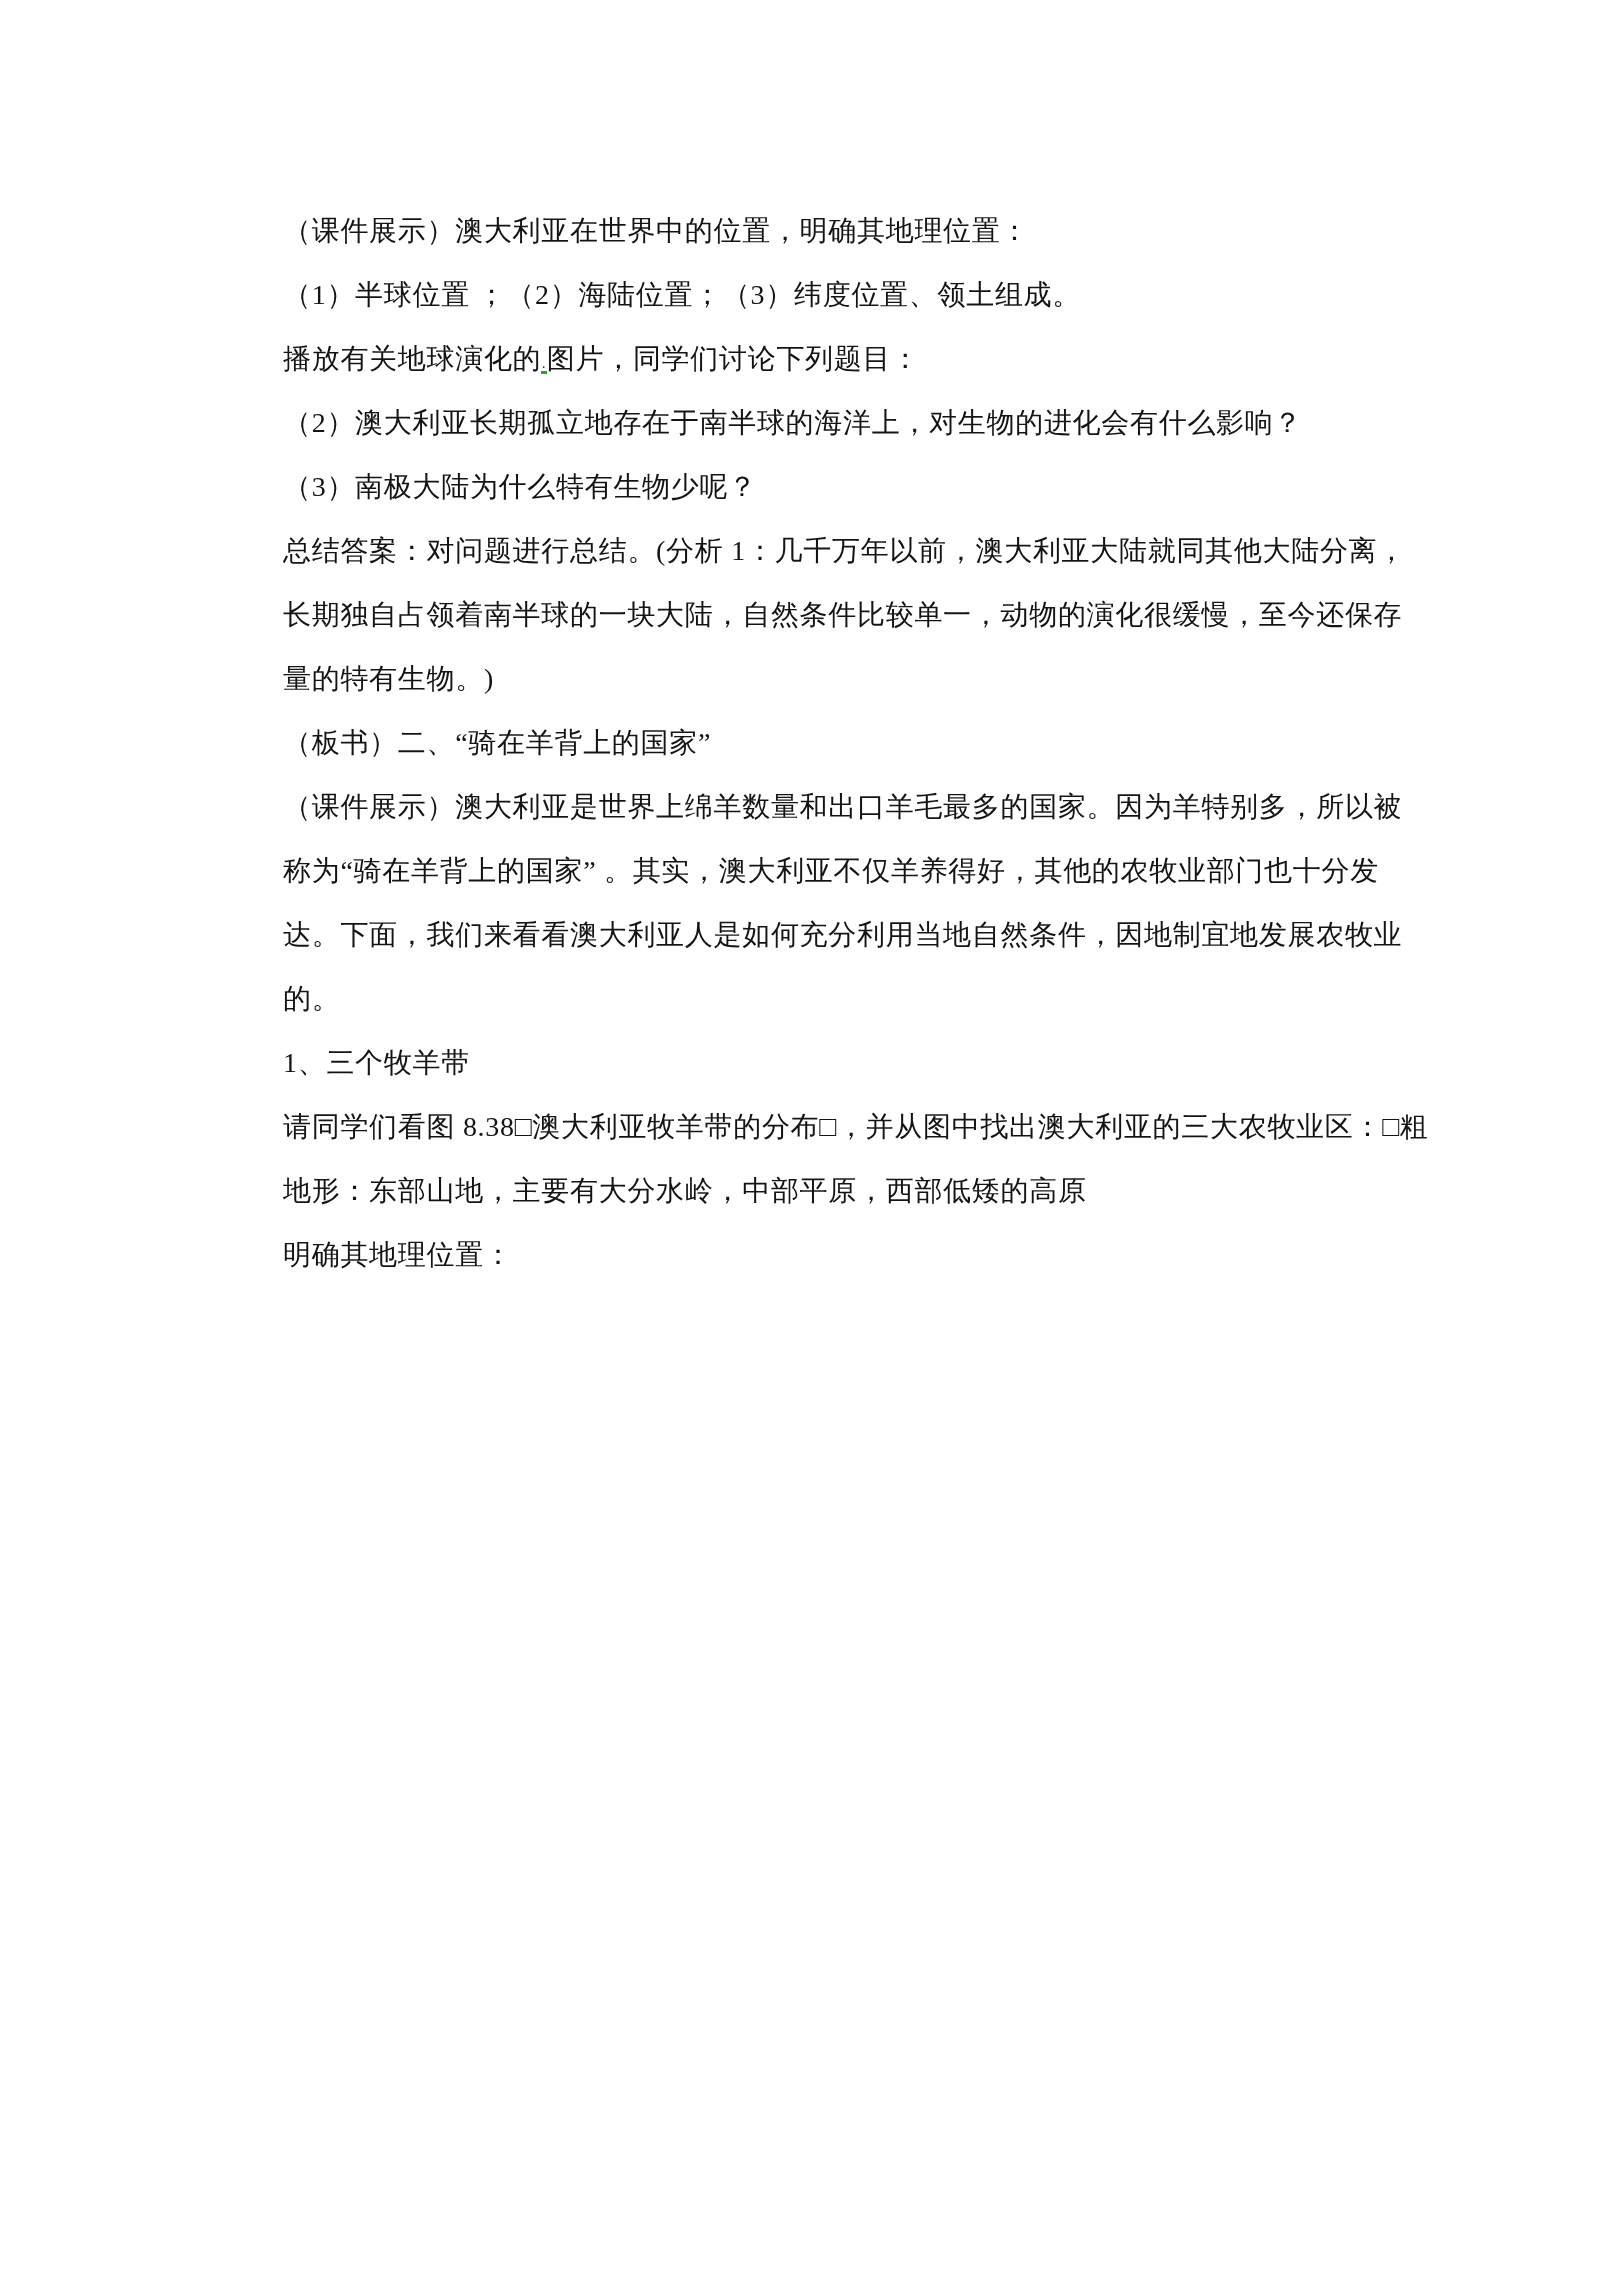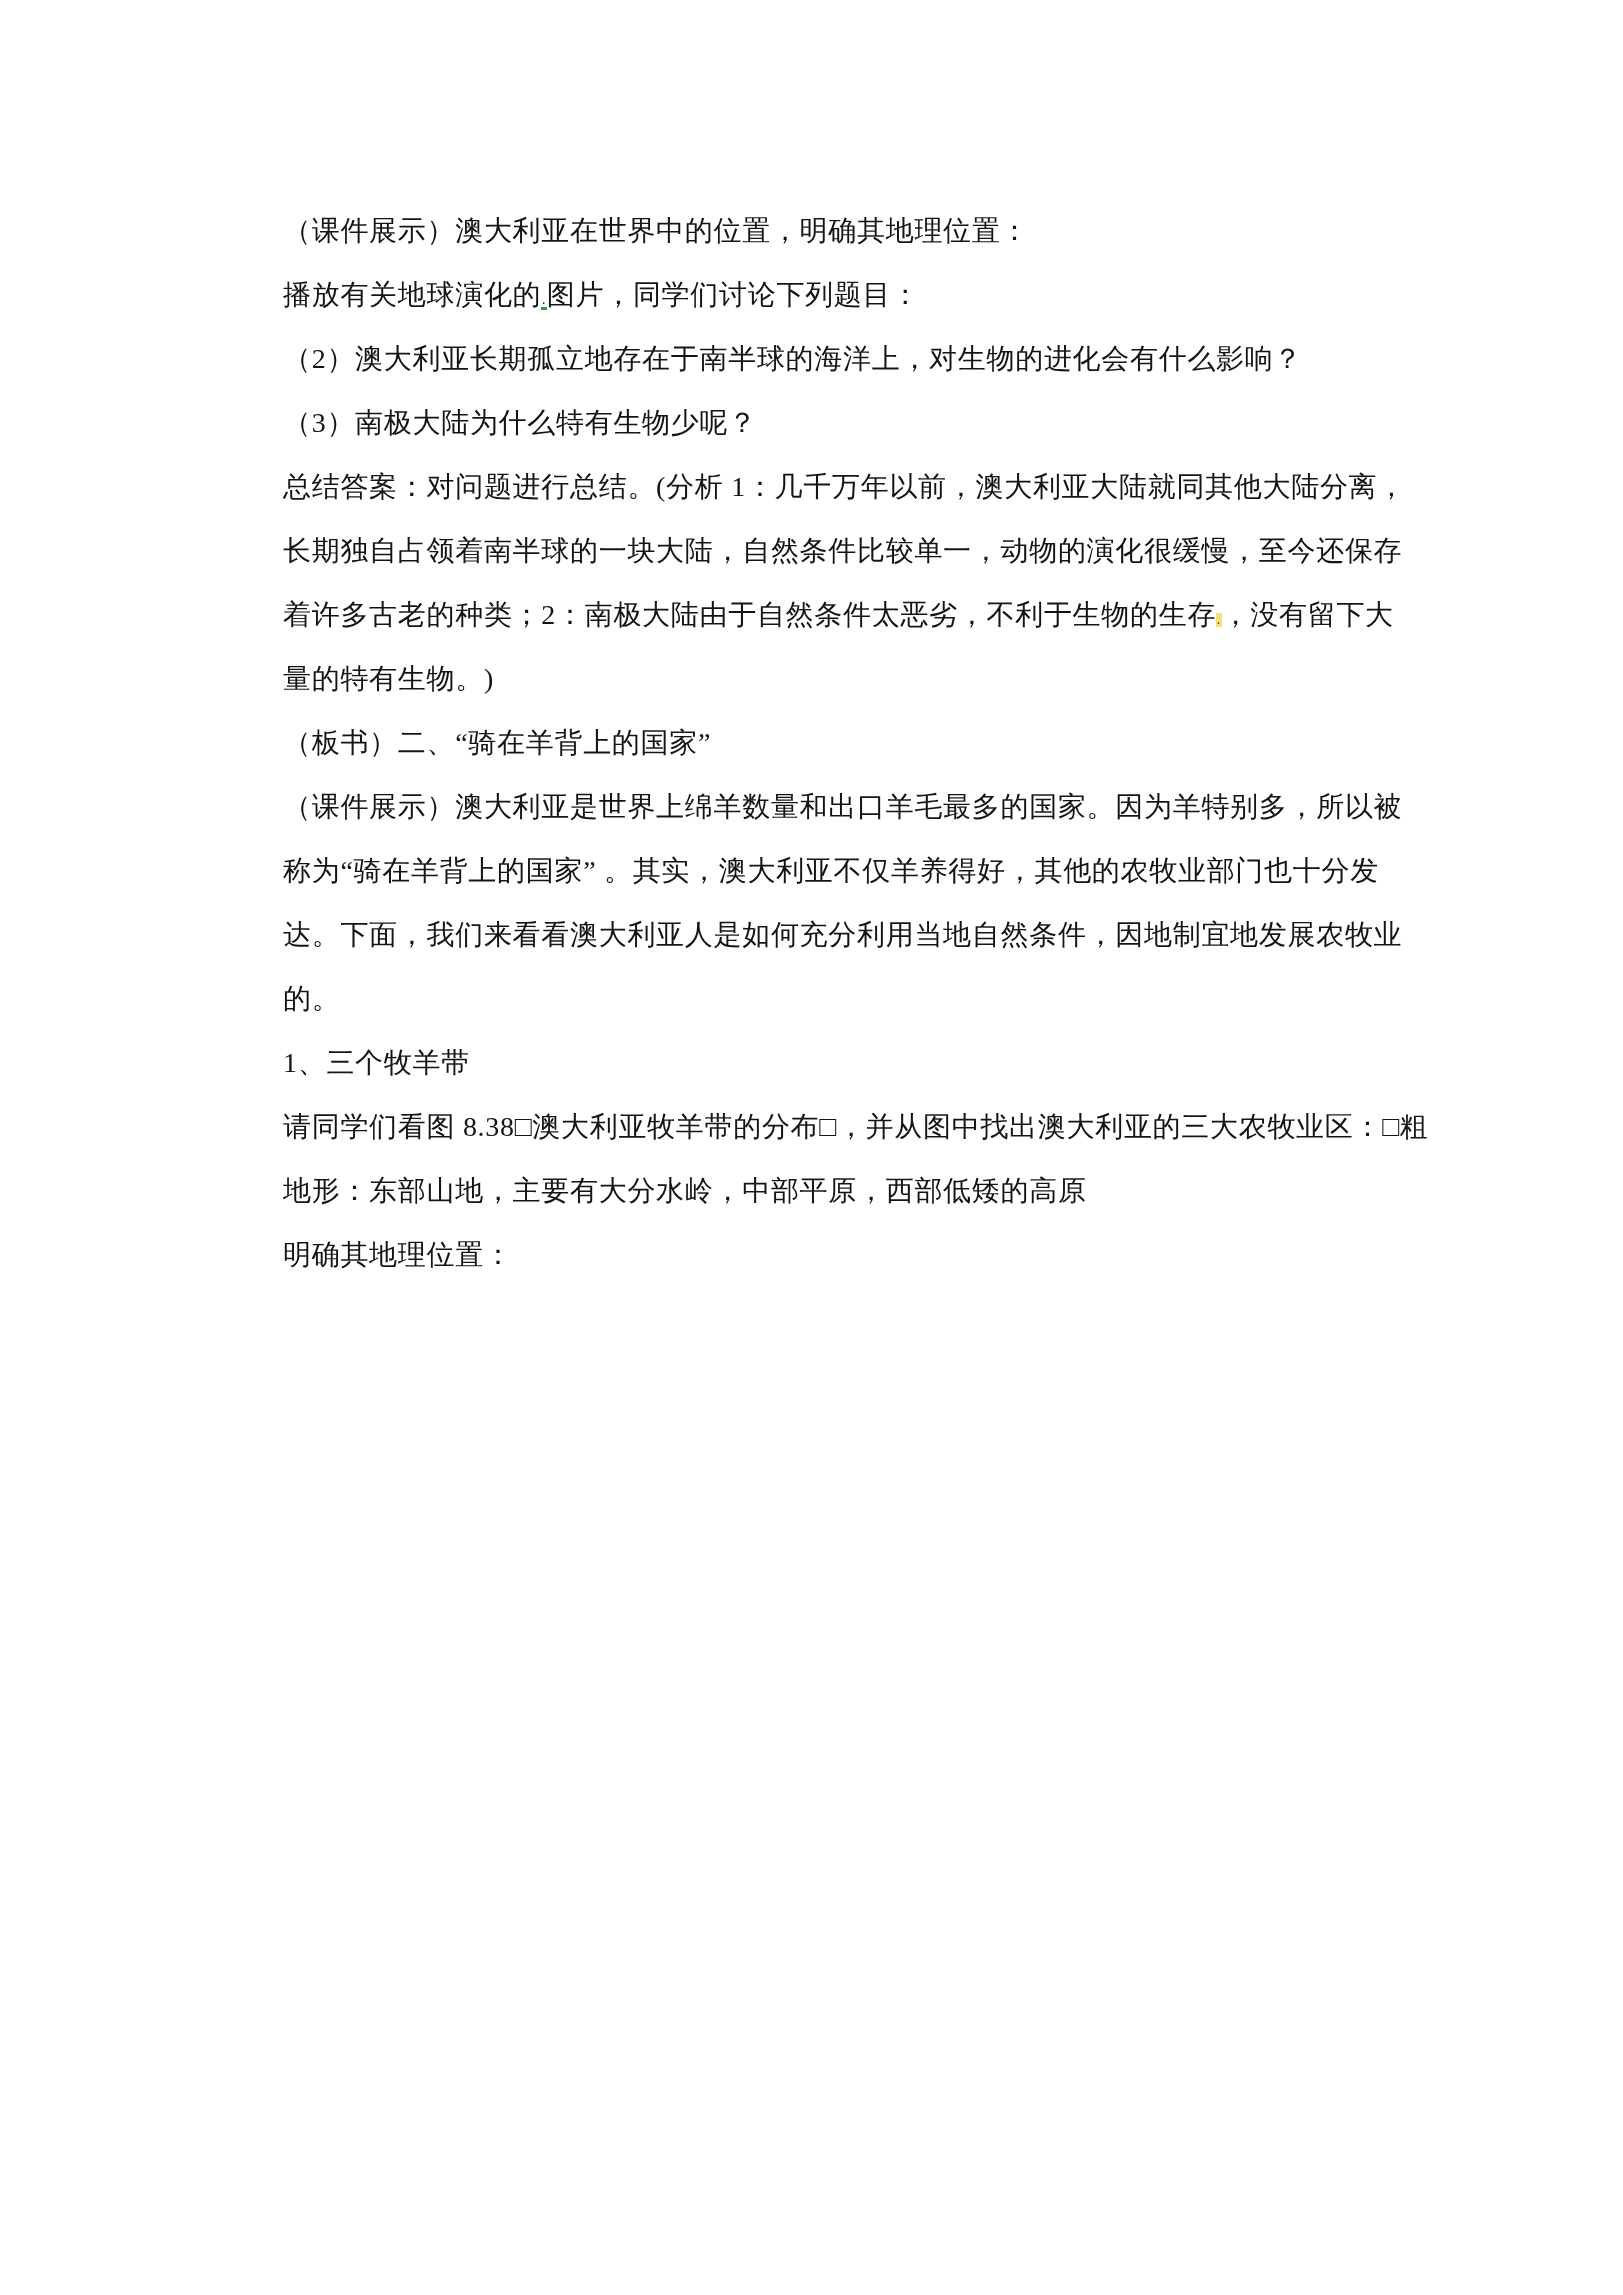--- a/index.html
+++ b/index.html
@@ -54,26 +54,26 @@
     vertical-align: baseline;
     padding: 0 0.7px;
   }
 </style>
 </head>
 <body>
 
 <div class="doc-page">
   <div class="doc-body">
       <div class="line">（课件展示）澳大利亚在世界中的位置，明确其地理位置：</div>
+      <div class="line">（1）半球位置 ；（2）海陆位置；（3）纬度位置、领土组成。</div>
       <div class="line"><span>播放有关地球演化的</span><span class="mark-green">.</span><span>图片，同学们讨论下列题目：</span></div>
       <div class="line">（2）澳大利亚长期孤立地存在于南半球的海洋上，对生物的进化会有什么影响？</div>
       <div class="line">（3）南极大陆为什么特有生物少呢？</div>
       <div class="line">总结答案：对问题进行总结。(分析 1：几千万年以前，澳大利亚大陆就同其他大陆分离，</div>
       <div class="line">长期独自占领着南半球的一块大陆，自然条件比较单一，动物的演化很缓慢，至今还保存</div>
-      <div class="line"><span>着许多古老的种类；2：南极大陆由于自然条件太恶劣，不利于生物的生存</span><span class="mark-yellow">.</span><span>，没有留下大</span></div>
       <div class="line">量的特有生物。)</div>
       <div class="line">（板书）二、“骑在羊背上的国家”</div>
       <div class="line">（课件展示）澳大利亚是世界上绵羊数量和出口羊毛最多的国家。因为羊特别多，所以被</div>
       <div class="line">称为“骑在羊背上的国家” 。其实，澳大利亚不仅羊养得好，其他的农牧业部门也十分发</div>
       <div class="line">达。下面，我们来看看澳大利亚人是如何充分利用当地自然条件，因地制宜地发展农牧业</div>
       <div class="line">的。</div>
       <div class="line">1、三个牧羊带</div>
       <div class="line">请同学们看图 8.38□澳大利亚牧羊带的分布□，并从图中找出澳大利亚的三大农牧业区：□粗</div>
       <div class="line">地形：东部山地，主要有大分水岭，中部平原，西部低矮的高原</div>
       <div class="line">明确其地理位置：</div>

